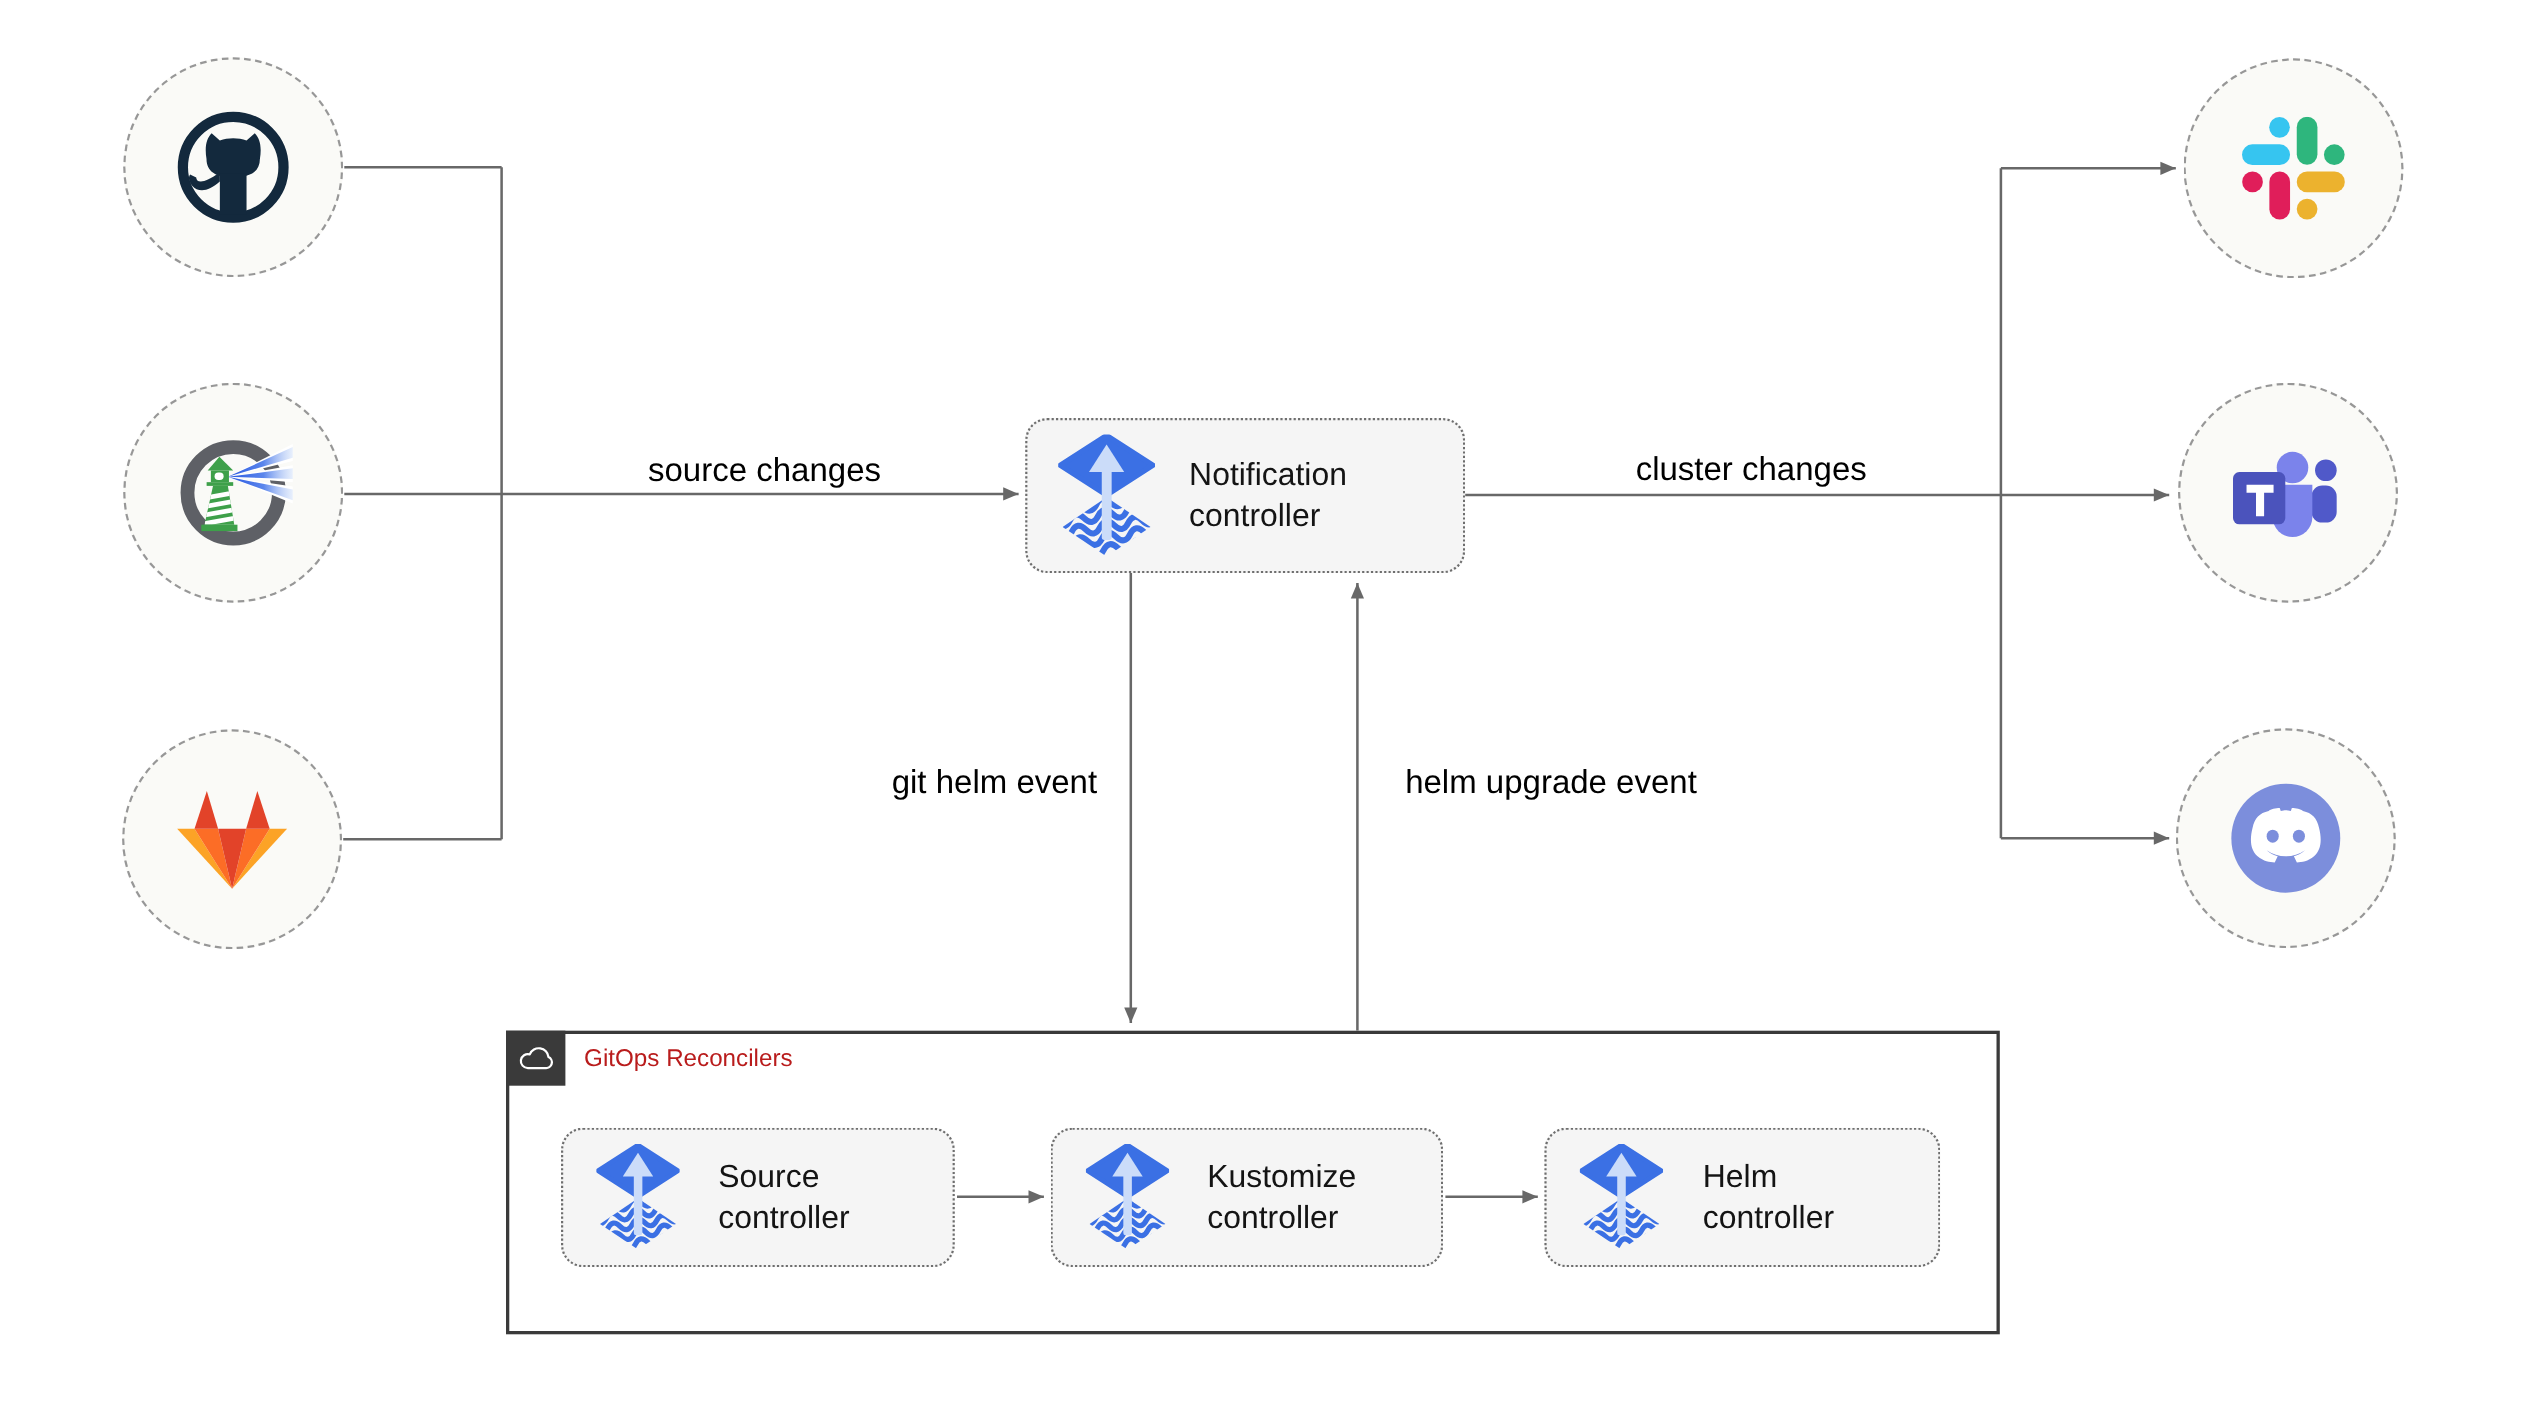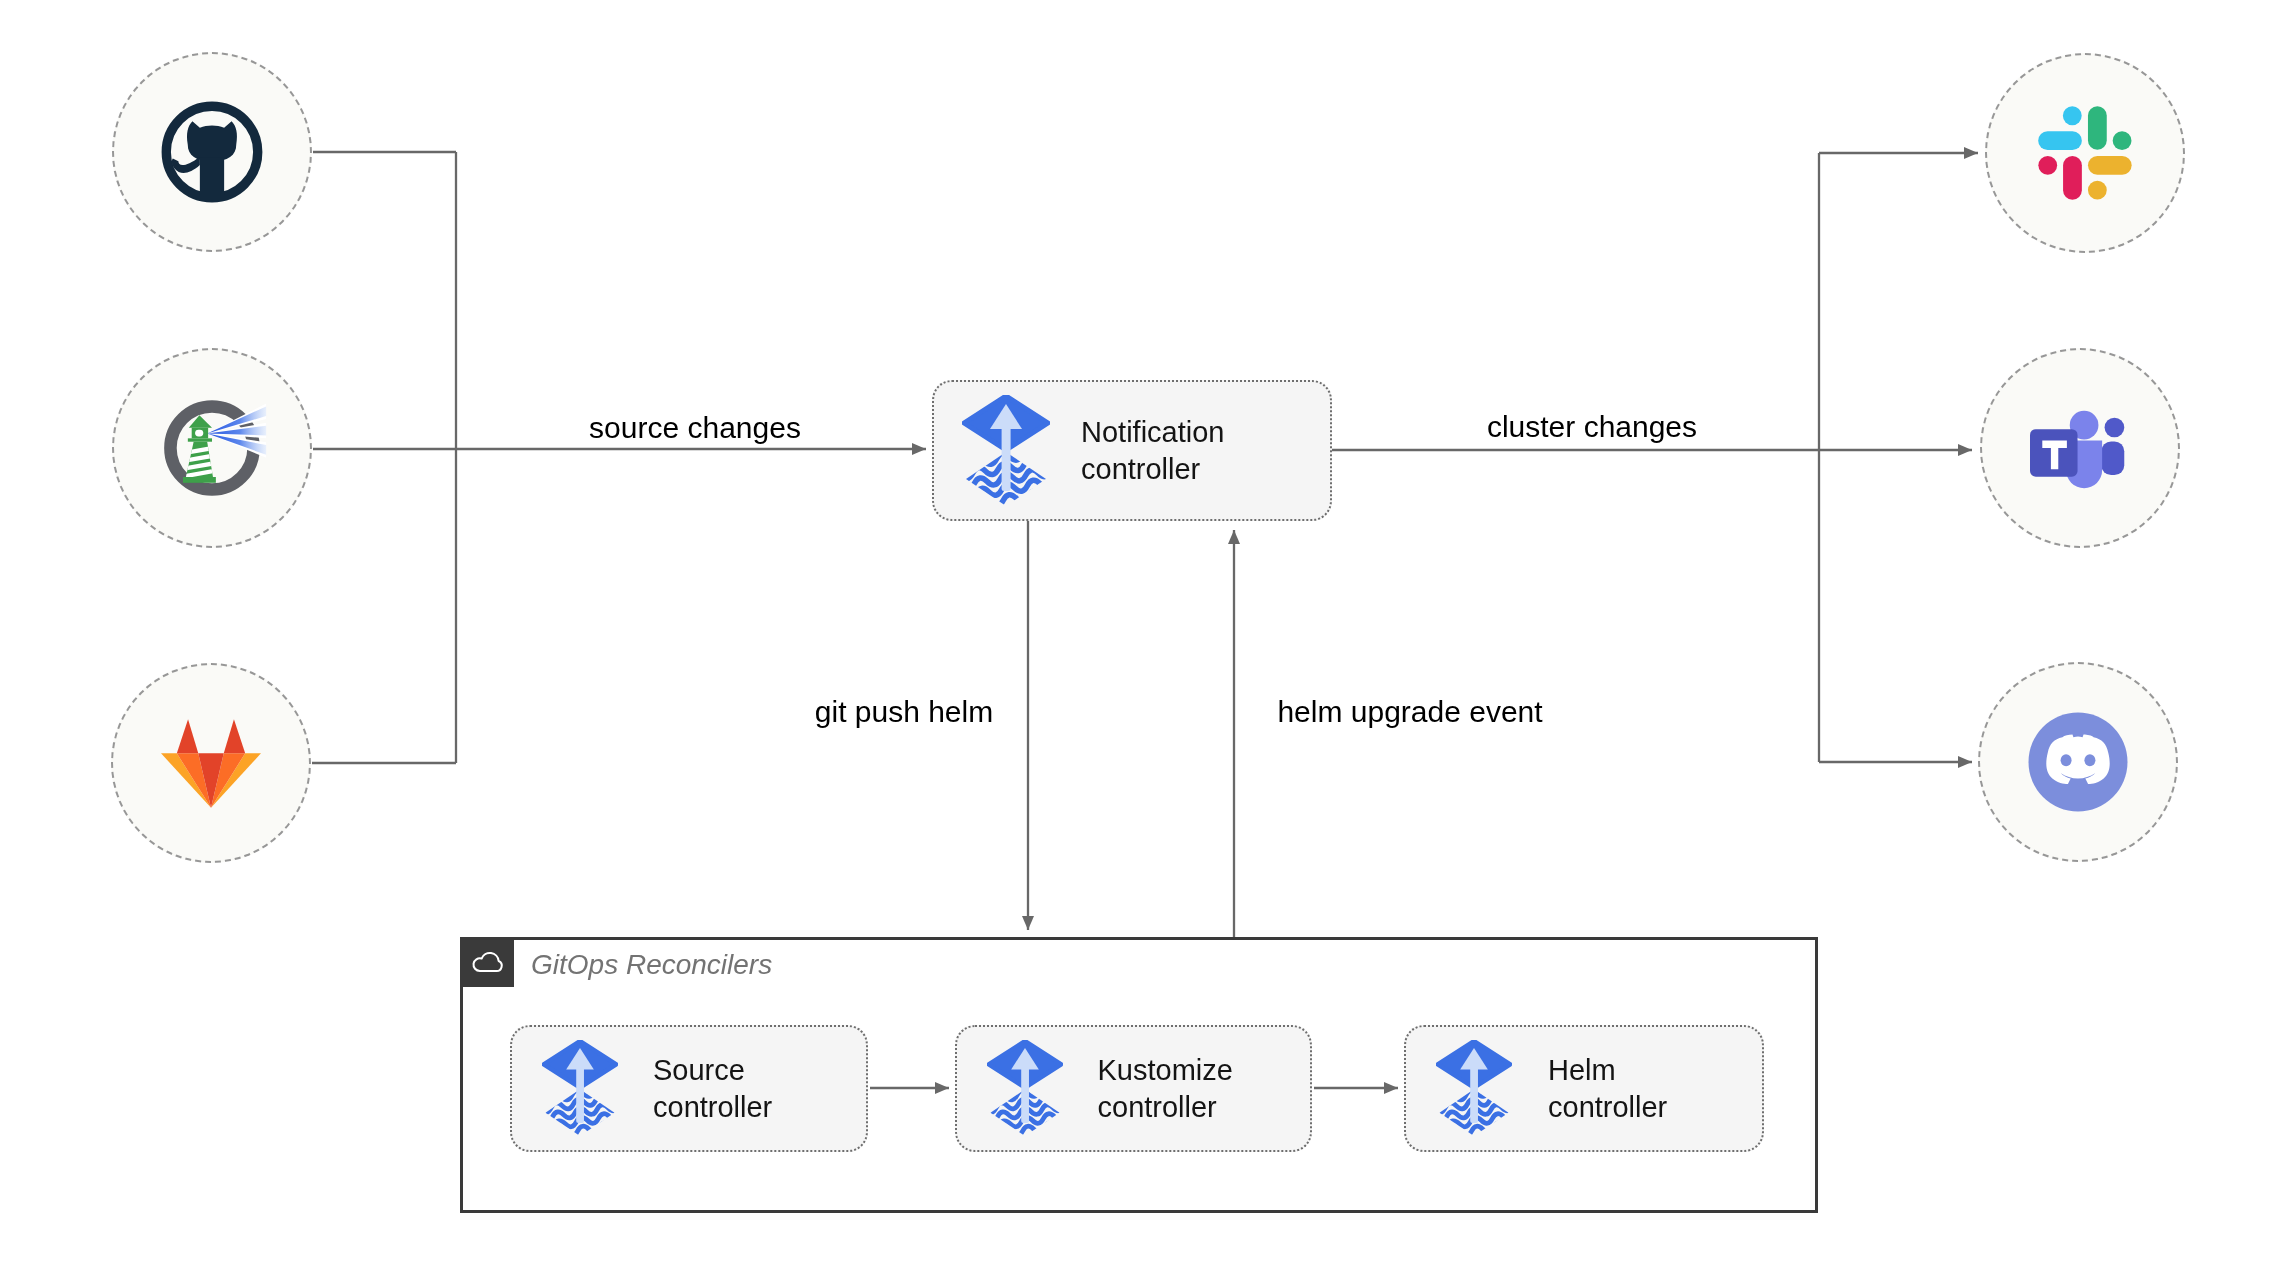--- a/index.html
+++ b/index.html
@@ -13,21 +13,21 @@
   .ctrl-box .label{flex:1;text-align:left;font-size:29px;line-height:1.26;color:#141414;}
   .notif{left:932px;top:380px;width:400px;height:141px;padding-left:28px;box-sizing:border-box;}
   .notif .label{max-width:218px;margin:0 auto;}
   .rec-box{width:358px;height:127px;padding-left:30px;box-sizing:border-box;}
   .rec-box .label{max-width:178px;margin:0 auto;}
   .edge-label{position:absolute;transform:translate(-50%,-50%);font-size:30px;color:#000000;white-space:nowrap;}
   .container-box{position:absolute;left:460px;top:937px;width:1358px;height:276px;background:#ffffff;
                  border:3px solid #3a3a3a;box-sizing:border-box;}
   .container-badge{position:absolute;left:-3px;top:-3px;width:54px;height:50px;background:#3a3a3a;
                    display:flex;align-items:center;justify-content:center;}
-  .container-label{position:absolute;left:68px;top:9px;font-size:28px;color:#737373;white-space:nowrap;font-style:italic;}
+  .container-label{position:absolute;left:68px;top:9px;font-size:22px;color:#b91c1c;white-space:nowrap;}
   .defs-hidden{position:absolute;width:0;height:0;overflow:hidden;}
 </style>
 </head>
 <body>
 
 <svg class="defs-hidden" aria-hidden="true">
   <defs>
     <marker id="arrowhead" markerUnits="userSpaceOnUse" markerWidth="16" markerHeight="14" refX="15" refY="7" orient="auto">
       <path d="M1 1 L15 7 L1 13 Z" fill="#686868"></path>
     </marker>
@@ -186,21 +186,21 @@
 
   <div class="ctrl-box notif">
     <svg width="88" height="112">
         <use href="#sym-flux"></use>
       </svg>
     <div class="label">Notification controller</div>
   </div>
 
   <div class="edge-label" style="left:695px;top:428px;">source changes</div>
   <div class="edge-label" style="left:1592px;top:427px;">cluster changes</div>
-  <div class="edge-label" style="left:904px;top:712px;">git push helm</div>
+  <div class="edge-label" style="left:904px;top:712px;">git helm event</div>
   <div class="edge-label" style="left:1410px;top:712px;">helm upgrade event</div>
 
   <div class="container-box">
     <div class="container-badge">
       <svg width="34" height="27">
           <use href="#sym-cloud"></use>
         </svg>
     </div>
     <div class="container-label">GitOps Reconcilers</div>
   </div>

